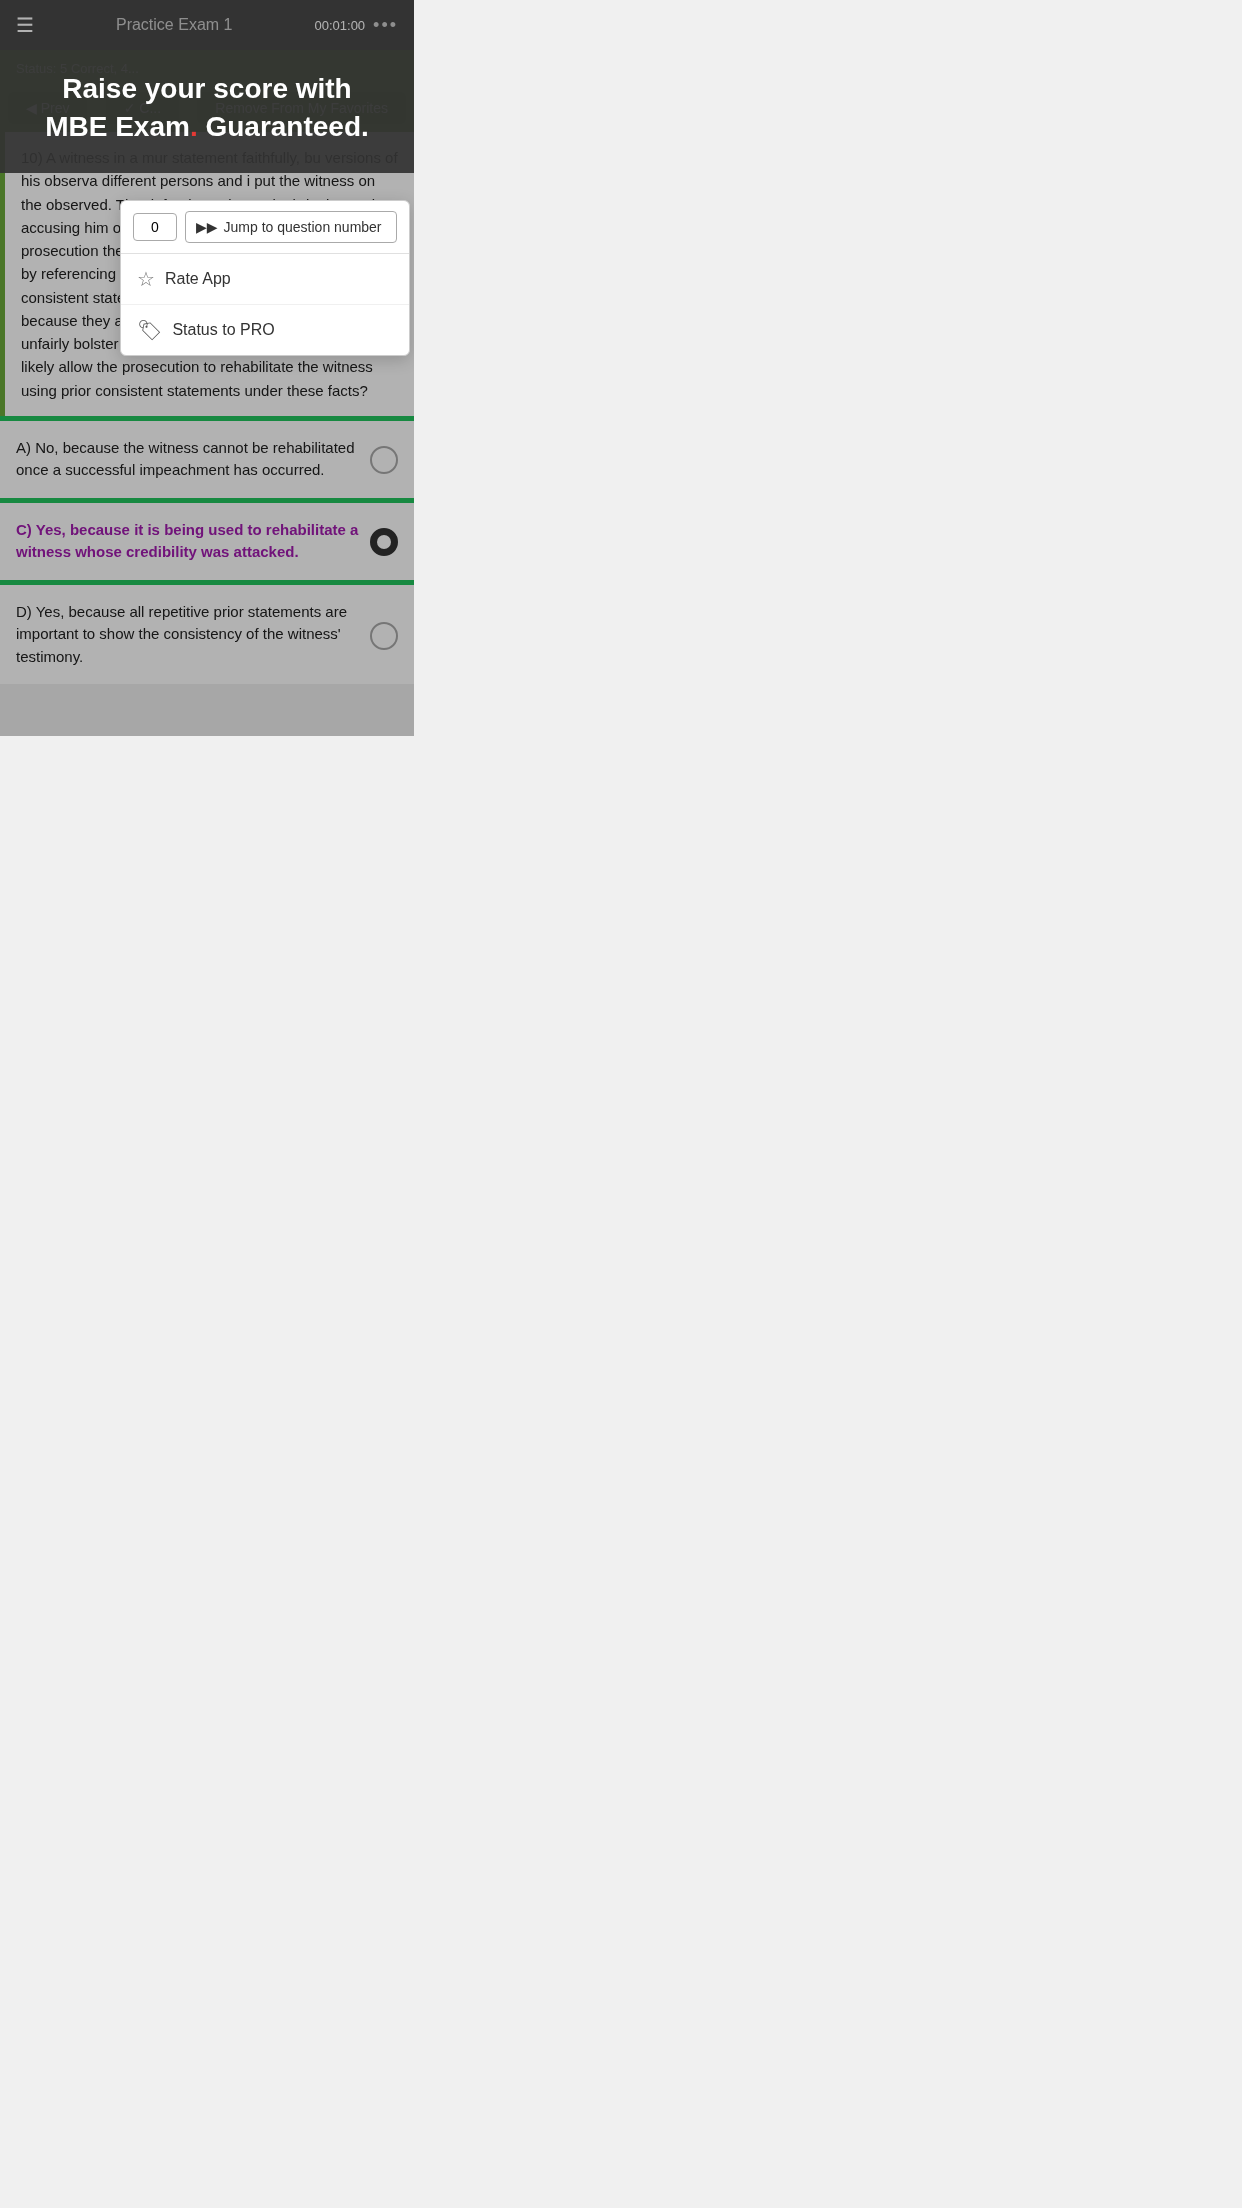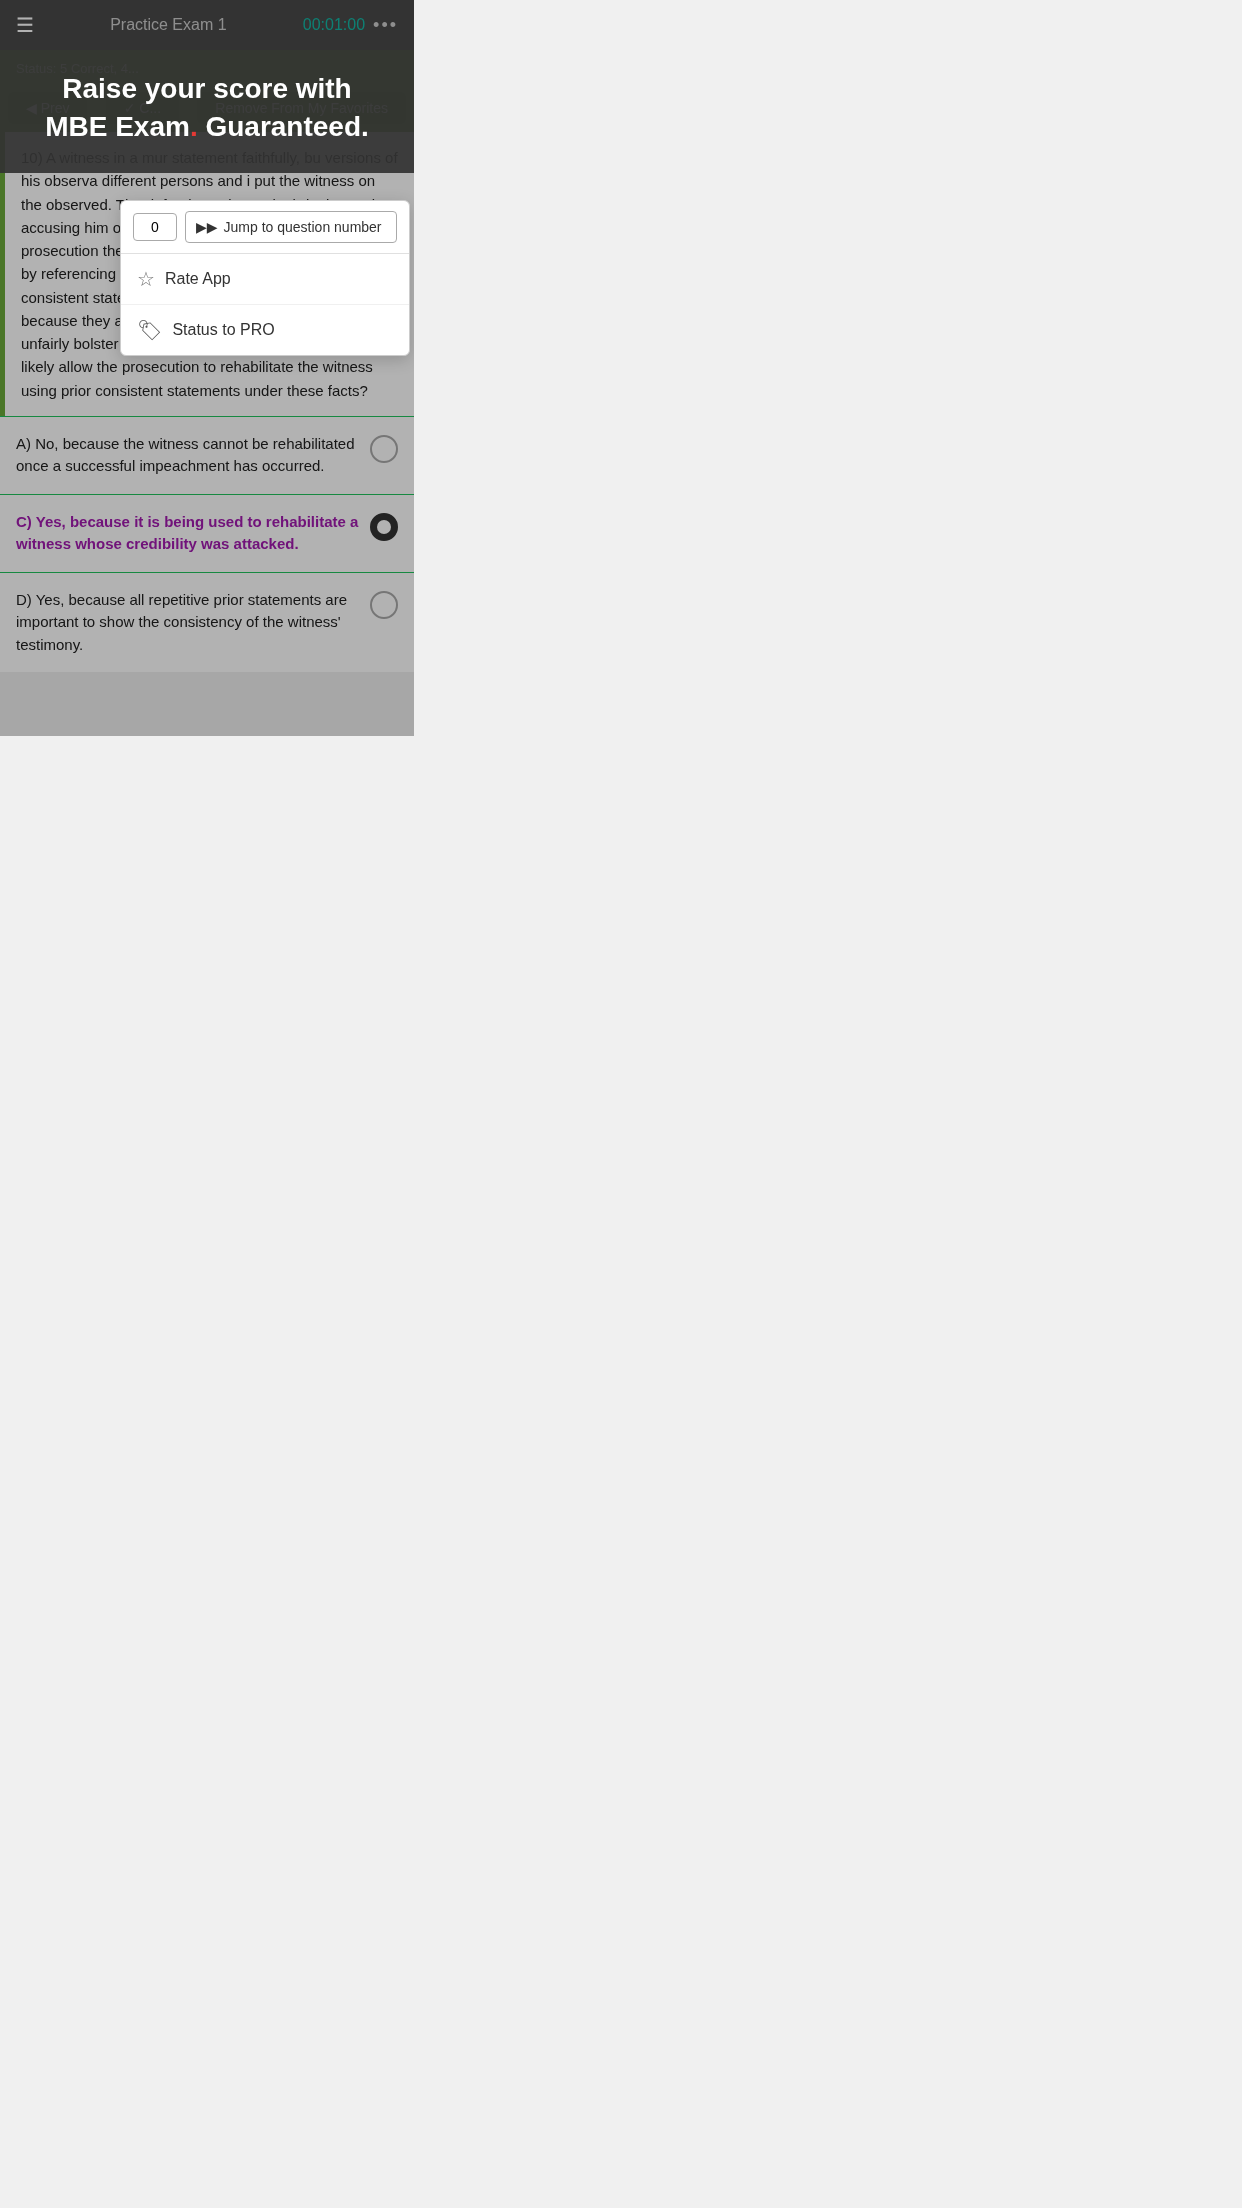--- a/index.html
+++ b/index.html
@@ -36,22 +36,22 @@
       font-weight: 400;
     }
 
     .header-right {
       display: flex;
       align-items: center;
       gap: 8px;
     }
 
     .header-timer {
-      color: #14b8a6;
-      font-size: 16px;
+      color: #ffffff;
+      font-size: 13px;
     }
 
     .header-dots {
       color: #ccc;
       font-size: 18px;
       letter-spacing: 2px;
     }
 
     
     .status-bar {
@@ -106,24 +106,24 @@
       padding: 14px 16px;
       border-left: 5px solid #6aaa3a;
       font-size: 15px;
       line-height: 1.55;
       color: #222;
     }
 
     
     .answer-option {
       background: white;
-      border-top: 1px solid #22c55e;
+      border-top: 5px solid #22c55e;
       padding: 16px 16px;
       display: flex;
-      align-items: flex-start;
+      align-items: center;
       justify-content: space-between;
       cursor: pointer;
     }
 
     .answer-option.correct {
       
     }
 
     .answer-text {
       font-size: 15px;

